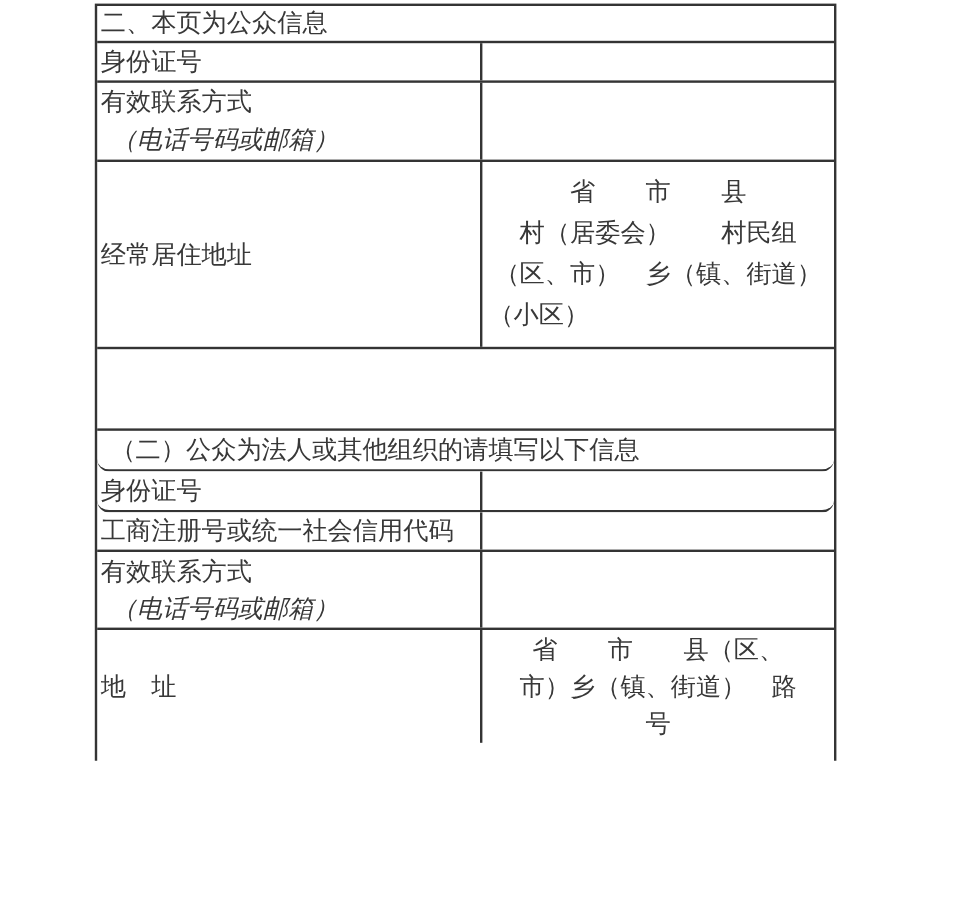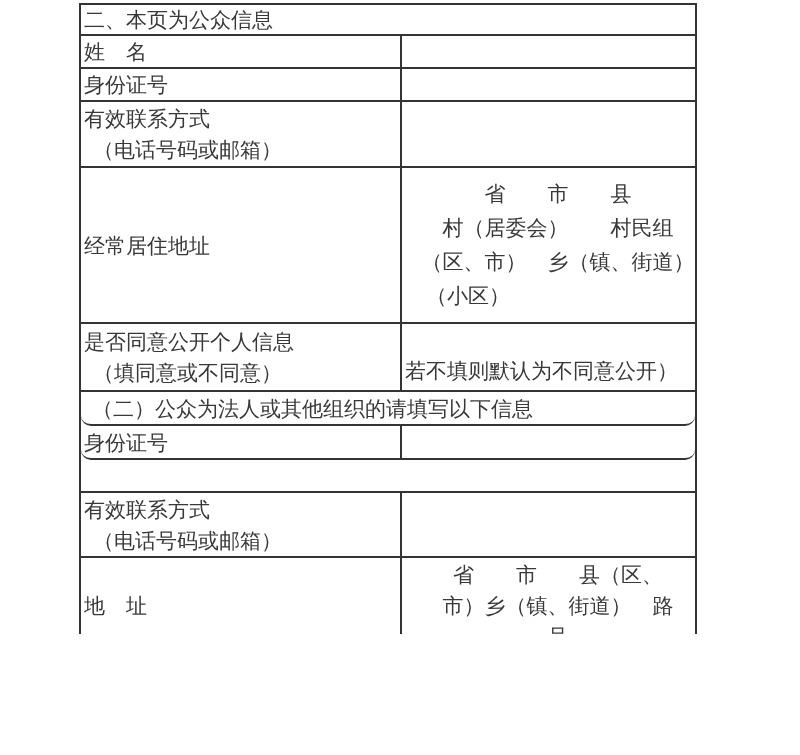--- a/index.html
+++ b/index.html
@@ -23,30 +23,30 @@
     background: #ffffff;
     font-size: 21px;
     line-height: 31px;
   }
   .form-row { display: flex; border-bottom: 2px solid #343434; }
   .form-row:last-child { border-bottom: none; }
   .h31 { height: 31px; }  .h35 { height: 35px; }  .h33 { height: 33px; }
   .h66 { height: 66px; }  .h156 { height: 156px; } .h68 { height: 68px; }
   .h34 { height: 34px; border-radius: 10px; }  .h65 { height: 65px; }   .h94 { height: 94px; }
   .h60 { height: 60px; }
-  .cell { display: flex; flex-direction: column; justify-content: center; padding-left: 19px; }
+  .cell { display: flex; flex-direction: column; justify-content: center; }
   .span-cell { width: 100%; padding-left: 3px; }
   .indent { padding-left: 11px; }
   .label-cell {
     width: 321px;
     border-right: 2px solid #343434;
     padding-left: 3px;
   }
   .value-cell { flex: 1; }
-  .line2 { padding-left: 9px; }
+  .line2 { padding-left: 9px; font-style: italic; }
   .hint-center { text-align: center; line-height: 34px; }
   .hint-left { text-align: left; padding-left: 5px; line-height: 34px; }
   .addr2 .hint-center, .addr2 .hint-left { line-height: 31px; }
   .bottom-align { justify-content: flex-end; padding-bottom: 4px; padding-left: 3px; }
   .note-cell {
     width: 100%;
     justify-content: flex-start;
     padding: 3px 6px 0 4px;
     line-height: 31px;
   }
@@ -61,24 +61,20 @@
 <body>
 
 <div class="page">
   <div class="form-table">
 
     <div class="form-row h31">
       <div class="cell span-cell">二、本页为公众信息</div>
     </div>
 
 
-    <div class="form-row h33">
-      <div class="cell label-cell">姓　名</div>
-      <div class="cell value-cell"></div>
-    </div>
 
     <div class="form-row h33">
       <div class="cell label-cell">身份证号</div>
       <div class="cell value-cell"></div>
     </div>
 
     <div class="form-row h66">
       <div class="cell label-cell">
         <div>有效联系方式</div>
         <div class="line2">（电话号码或邮箱）</div>
@@ -90,39 +86,33 @@
       <div class="cell label-cell">经常居住地址</div>
       <div class="cell value-cell">
         <div class="hint-center">省　　市　　县</div>
         <div class="hint-center">村（居委会）　　村民组</div>
         <div class="hint-center">（区、市）　乡（镇、街道）</div>
         <div class="hint-left">（小区）</div>
       </div>
     </div>
 
     <div class="form-row h68">
-      <div class="cell label-cell">
-        <div>是否同意公开个人信息</div>
-        <div class="line2">（填同意或不同意）</div>
-      </div>
-      <div class="cell value-cell bottom-align">
-        <div>若不填则默认为不同意公开）</div>
-      </div>
     </div>
 
     <div class="form-row h34">
       <div class="cell span-cell indent">（二）公众为法人或其他组织的请填写以下信息</div>
     </div>
 
     <div class="form-row h34">
       <div class="cell label-cell">身份证号</div>
       <div class="cell value-cell"></div>
     </div>
 
     <div class="form-row h33">
+      <div class="cell label-cell">工商注册号或统一社会信用代码</div>
       <div class="cell value-cell"></div>
     </div>
 
     <div class="form-row h65">
       <div class="cell label-cell">
         <div>有效联系方式</div>
         <div class="line2">（电话号码或邮箱）</div>
       </div>
       <div class="cell value-cell"></div>
     </div>

